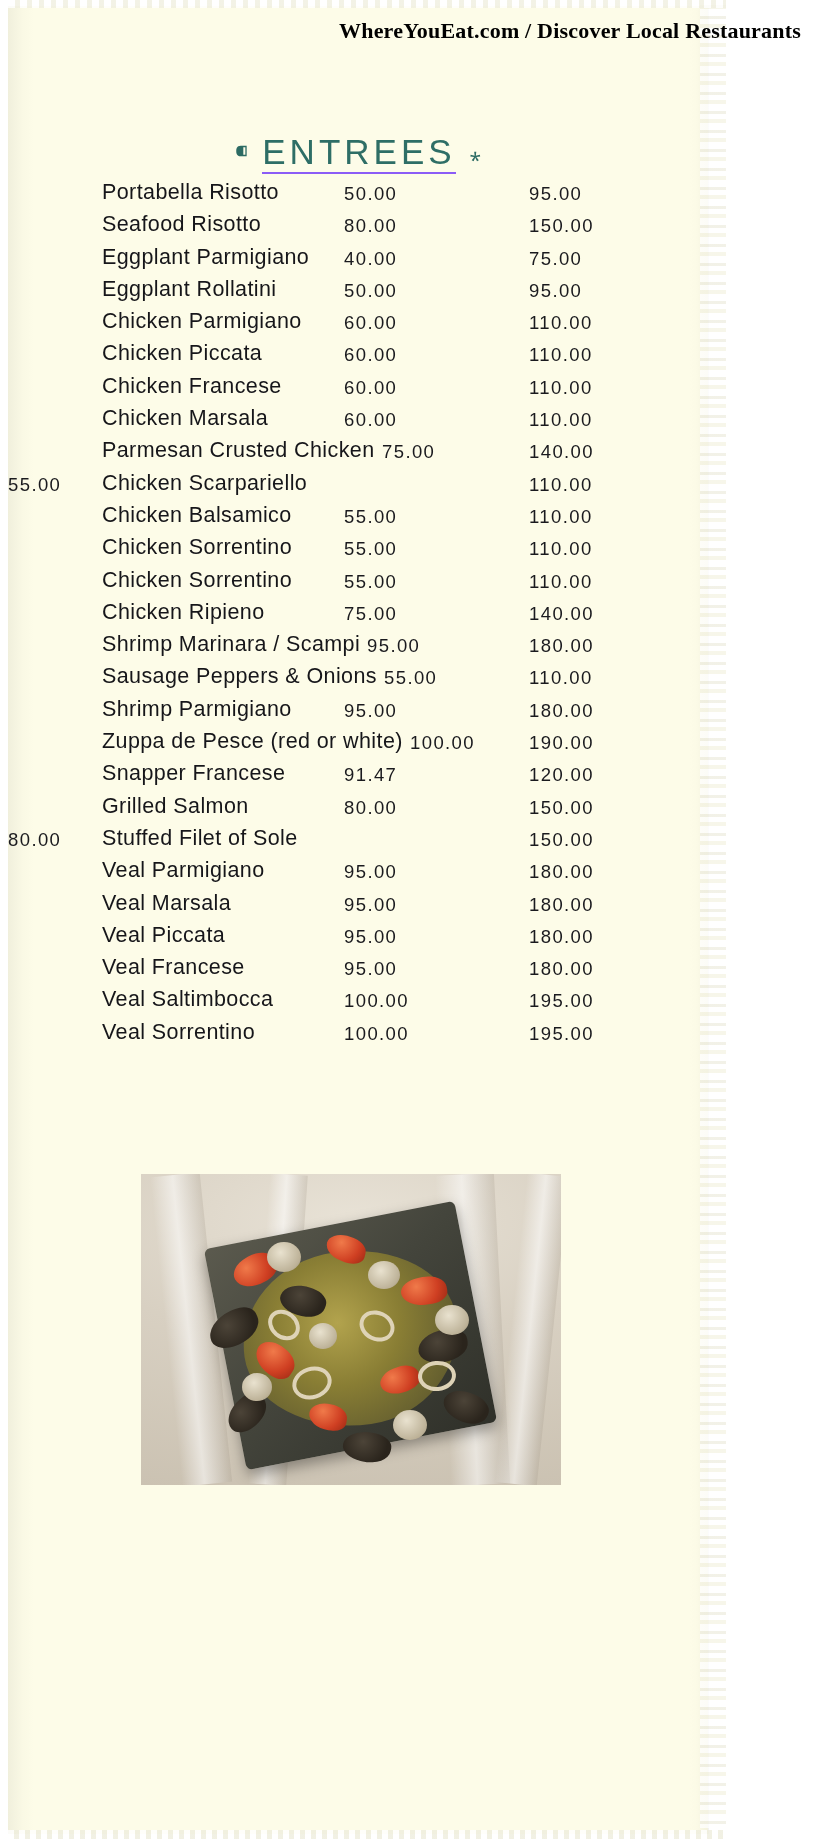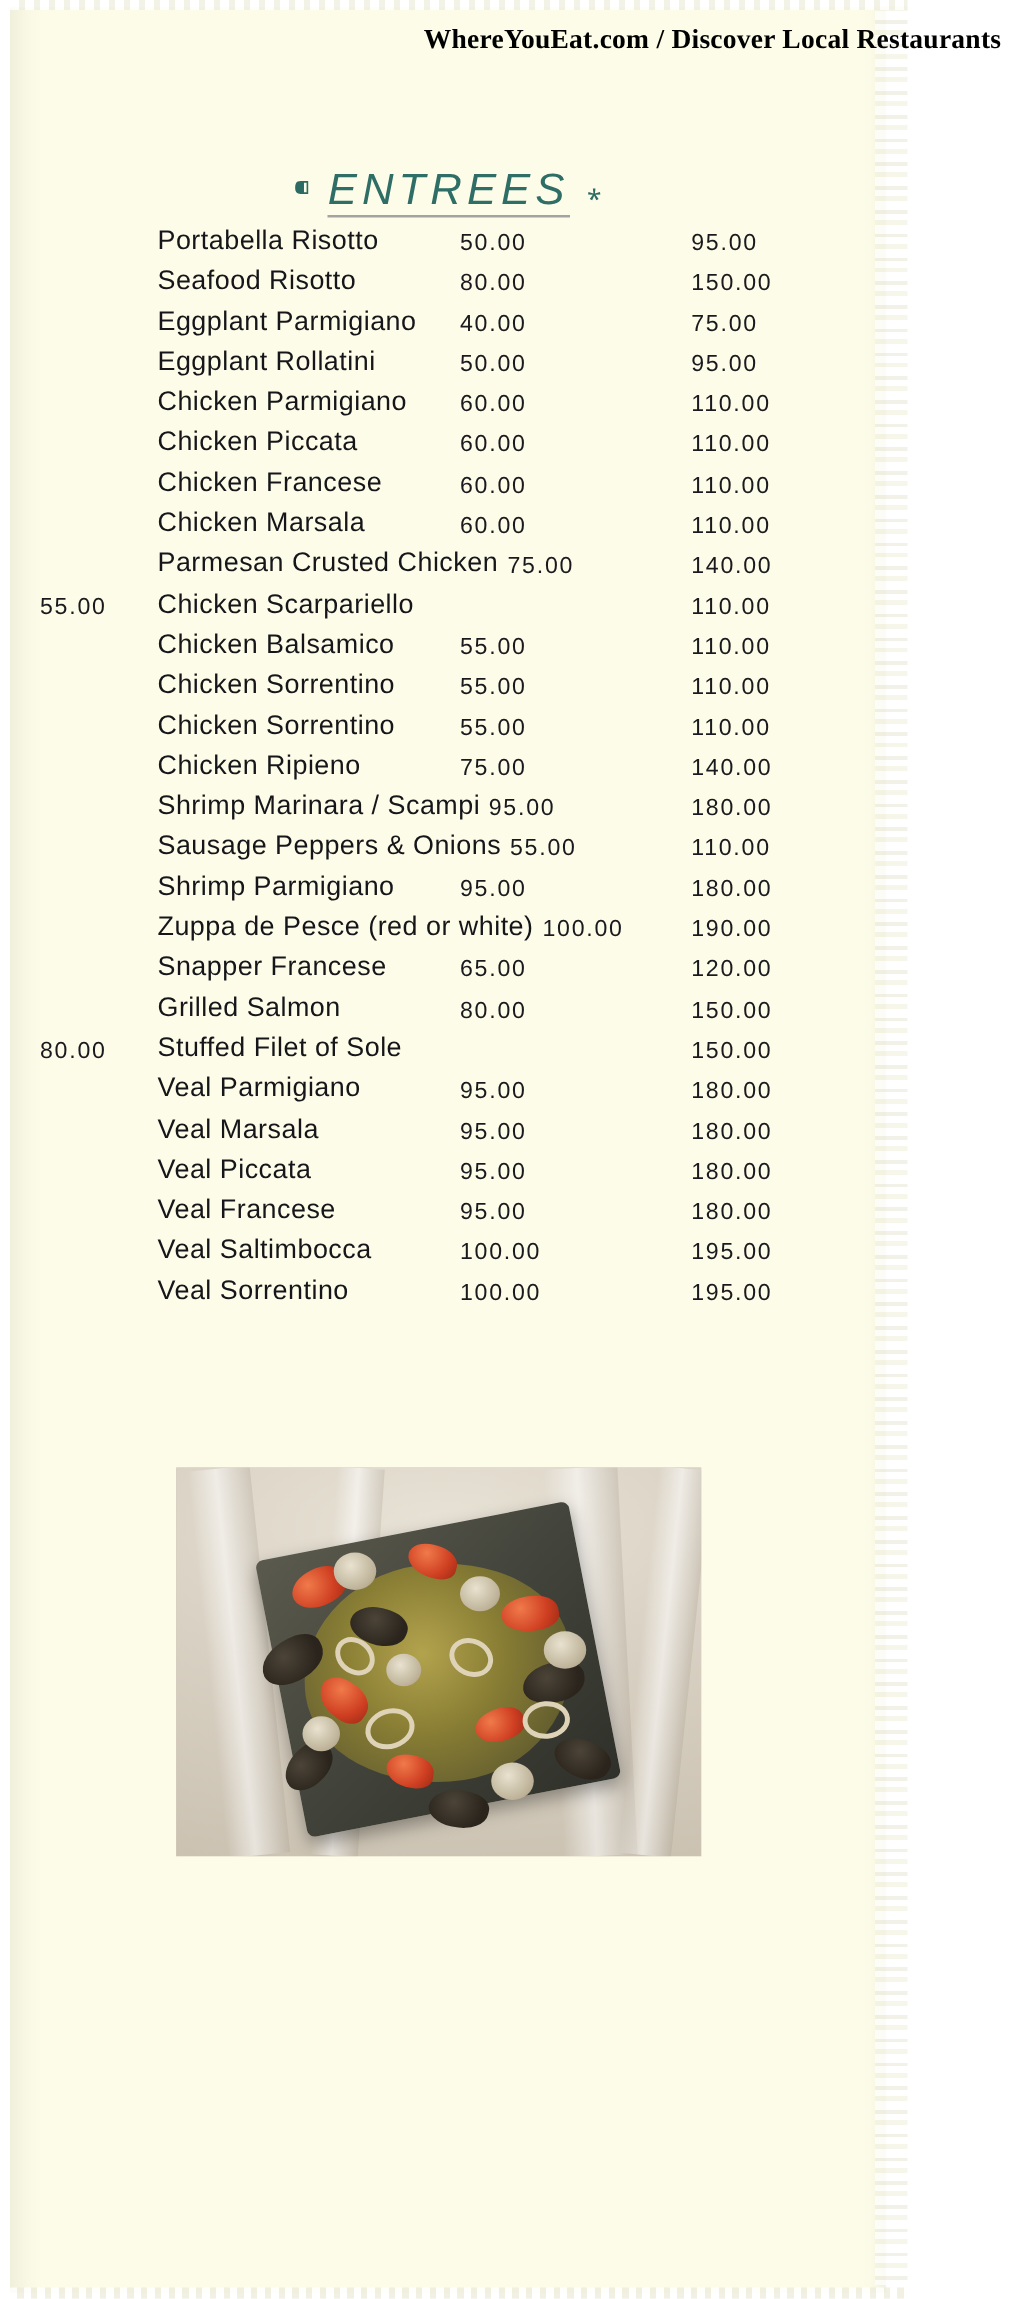--- a/index.html
+++ b/index.html
@@ -118,32 +118,30 @@
   .ornament.left  { transform: scaleX(-1); margin-right: 14px; }
   .ornament.right { margin-left: 14px; }
 
   .section-title {
     display: inline-block;
     font-family: "Liberation Sans", sans-serif;
     font-weight: 300;
     font-size: 35px;
     letter-spacing: 4px;
     color: #2e6e66;
-    border-bottom: 2px solid #a3a3a3;
+    border-bottom: 2px solid #8b5cf6;
     padding-bottom: 1px;
     line-height: 1.05;
-    font-style: italic;
   }
 
   .items {
     position: absolute;
     top: 176px;
     left: 0;
     width: 700px;
-    padding-left: 24px;
   }
 
   .item-row {
     position: relative;
     height: 32.3px;
     font-family: "Liberation Sans", sans-serif;
     font-weight: 300;
     color: #16161a;
   }
   .item-name {
@@ -344,21 +342,21 @@
             <div class="price price-1">95.00</div>
             <div class="price price-2">180.00</div>
           </div>
           <div class="item-row wide">
             <div class="item-name">Zuppa de Pesce (red or white)</div>
             <div class="price price-1" style="left: 402px;">100.00</div>
             <div class="price price-2">190.00</div>
           </div>
           <div class="item-row">
             <div class="item-name">Snapper Francese</div>
-            <div class="price price-1">65.00</div>
+            <div class="price price-1">91.47</div>
             <div class="price price-2">120.00</div>
           </div>
           <div class="item-row">
             <div class="item-name">Grilled Salmon</div>
             <div class="price price-1">80.00</div>
             <div class="price price-2">150.00</div>
           </div>
           <div class="item-row wide">
             <div class="item-name">Stuffed Filet of Sole</div>
             <div class="price price-1">80.00</div>

